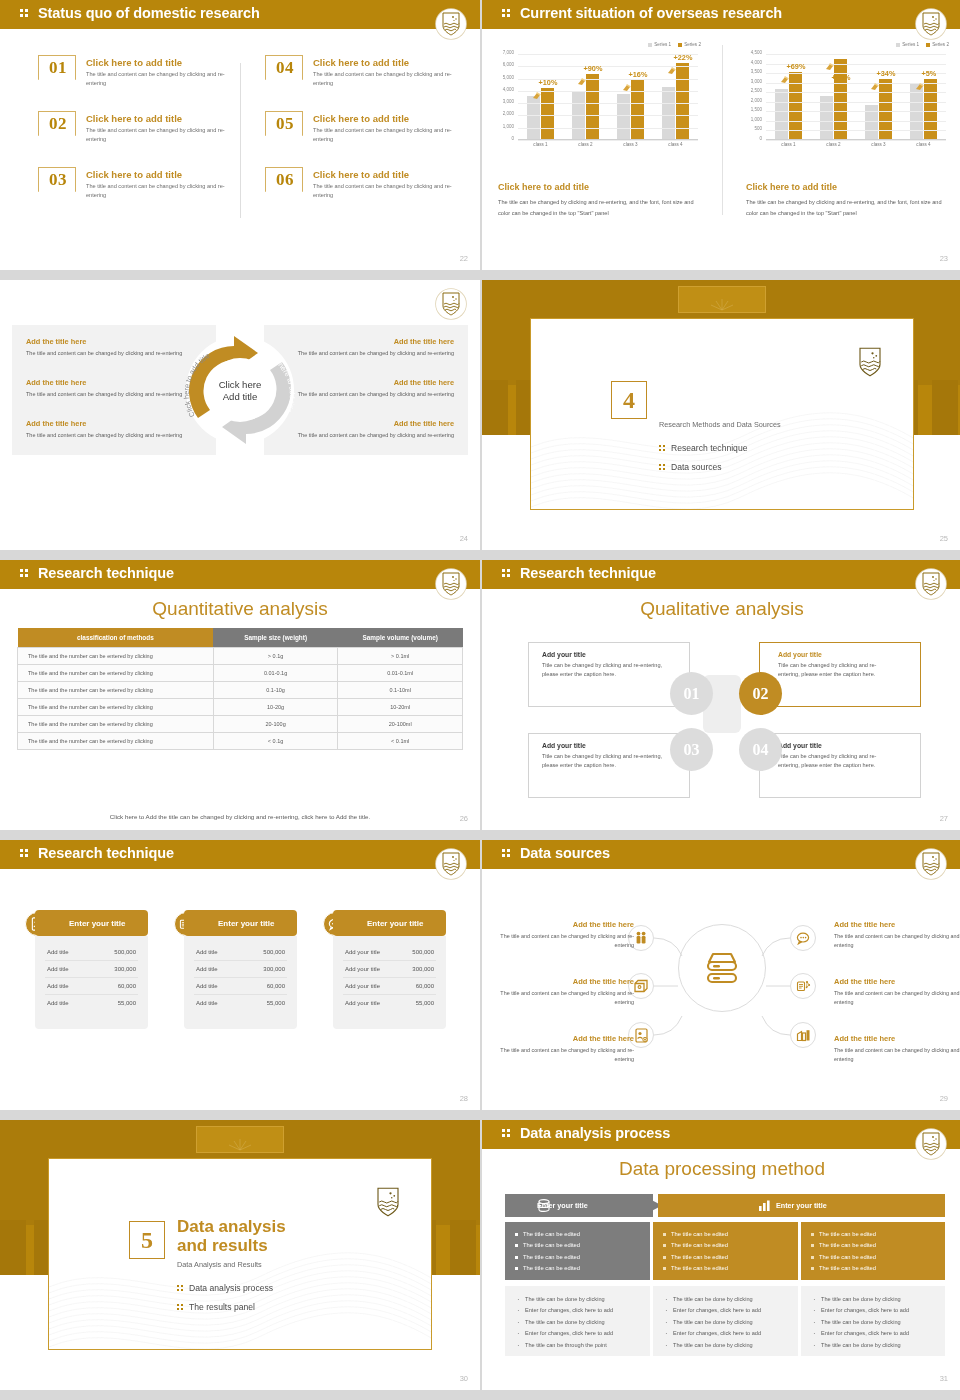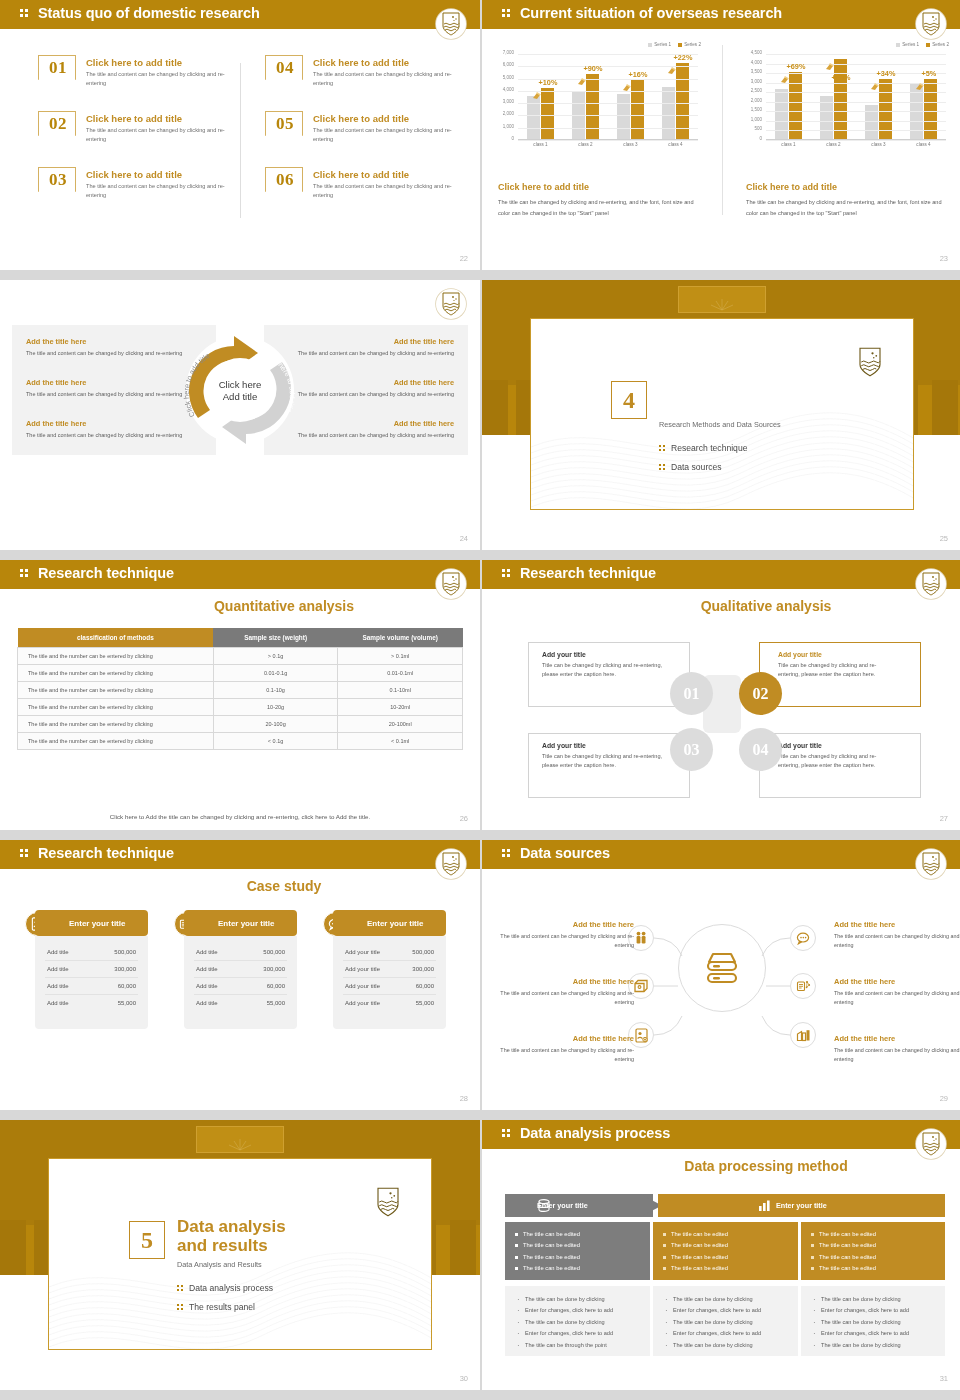--- a/index.html
+++ b/index.html
@@ -93,21 +93,21 @@
   .sec-h1 { position:absolute; left:128px; top:58px; font-size:17px; font-weight:bold; color:#c08c23; line-height:1.12;}
   .sec-sub { position:absolute; left:128px; top:101px; font-size:7.3px; color:#6b6b6b;}
   .sec-li { position:absolute; left:128px; font-size:8.6px; color:#4a4a4a; }
   .sec-li .dd { display:inline-block; width:9px; height:8px; position:relative; margin-right:3px; vertical-align:-1px;}
   .sec-li .dd i { position:absolute; width:2.4px; height:2.4px; background:#b8860b;}
   .sec-li .dd i:nth-child(1){left:0;top:1px} .sec-li .dd i:nth-child(2){left:0;top:5px}
   .sec-li .dd i:nth-child(3){left:4px;top:1px} .sec-li .dd i:nth-child(4){left:4px;top:5px}
   .sec-logo { position:absolute; right:28px; top:28px; width:28px; height:30px;}
 
   
-  .sub-h { position:absolute; left:0; top:38px; width:480px; text-align:center; font-size:14px; font-weight:bold; color:#c08c23;margin-left:44px;}
+  .sub-h { position:absolute; left:0; top:38px; width:480px; text-align:center; font-size:19px; font-weight:normal; color:#c08c23;}
   table.qt { position:absolute; left:17px; top:68px; width:446px; border-collapse:collapse; }
   table.qt th { font-size:6.4px; font-weight:bold; color:#fff; padding:6px 2px; text-align:center; }
   table.qt th.c1 { background:#c08c23; }
   table.qt th.c2 { background:#7a7a7a; }
   table.qt td { font-size:5.5px; color:#5a5a5a; padding:5px 4px; border:.7px solid #d8d8d8; text-align:center; background:#fbfbfb;}
   table.qt td.first { text-align:left; padding-left:10px;}
   .tbl-note { position:absolute; left:0; top:253px; width:480px; text-align:center; font-size:6.2px; color:#595959;}
 
   
   .qbox { position:absolute; width:162px; height:65px; border:.9px solid #d2d2d2; background:#fff;}
@@ -707,21 +707,20 @@
       <svg width="20" height="24" viewBox="0 0 20 24">
           <path d="M2 1h16v13c0 5-8 9-8 9s-8-4-8-9z" fill="none" stroke="#8a6a10" stroke-width="1"></path>
           <circle cx="12" cy="5" r=".9" fill="#8a6a10"></circle>
           <circle cx="15" cy="7" r=".7" fill="#8a6a10"></circle>
           <circle cx="13" cy="8.5" r=".6" fill="#8a6a10"></circle>
           <path d="M3 12q2-1.6 4 0t4 0 4 0 3-.6" fill="none" stroke="#8a6a10" stroke-width=".9"></path>
           <path d="M3 15q2-1.6 4 0t4 0 4 0 3-.6" fill="none" stroke="#8a6a10" stroke-width=".9"></path>
           <path d="M4 18q2-1.6 4 0t4 0 3-.4" fill="none" stroke="#8a6a10" stroke-width=".9"></path>
         </svg>
     </div>
-    <div class="sub-h">Case study</div>
     <div id="cs-host">
         <div class="cs" style="left: 25px;">
           <div class="cs-ic">
             <svg width="13" height="14" viewBox="0 0 13 15">
               <rect x="1" y="1" width="11" height="13" rx="1.2" fill="none" stroke="#fff" stroke-width="1.2"></rect>
               <circle cx="5" cy="5.5" r="1.6" fill="#fff"></circle>
               <path d="M2.6 10.5 q2.4-2.4 4.8 0" fill="none" stroke="#fff" stroke-width="1.1"></path>
               <circle cx="10" cy="11.6" r="2.2" fill="#c08c23" stroke="#fff" stroke-width="1"></circle>
               <path d="M10 10.4v2.4M8.8 11.6h2.4" stroke="#fff" stroke-width=".9"></path>
             </svg>

